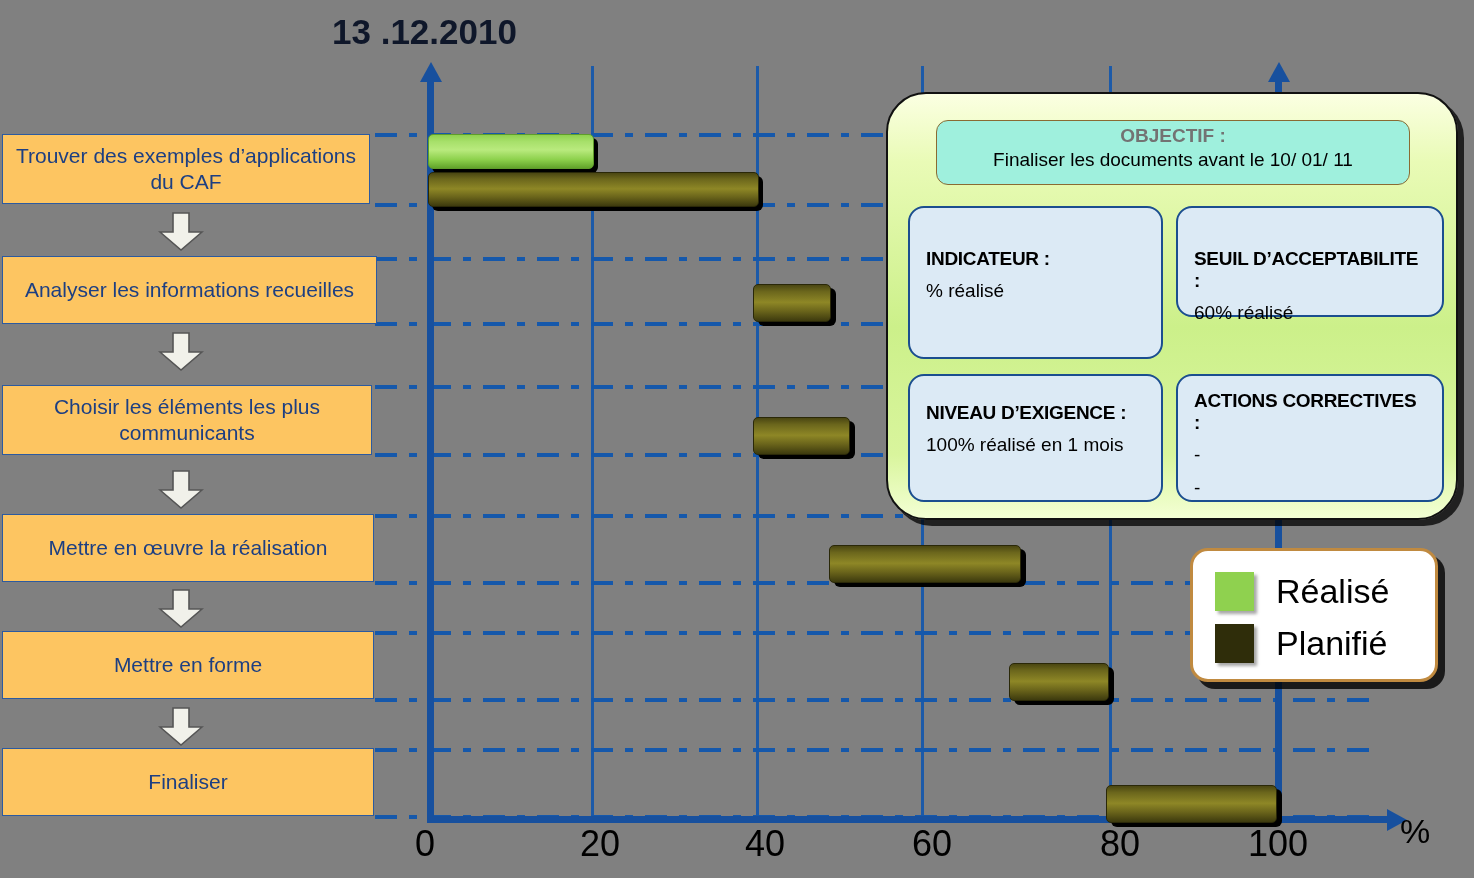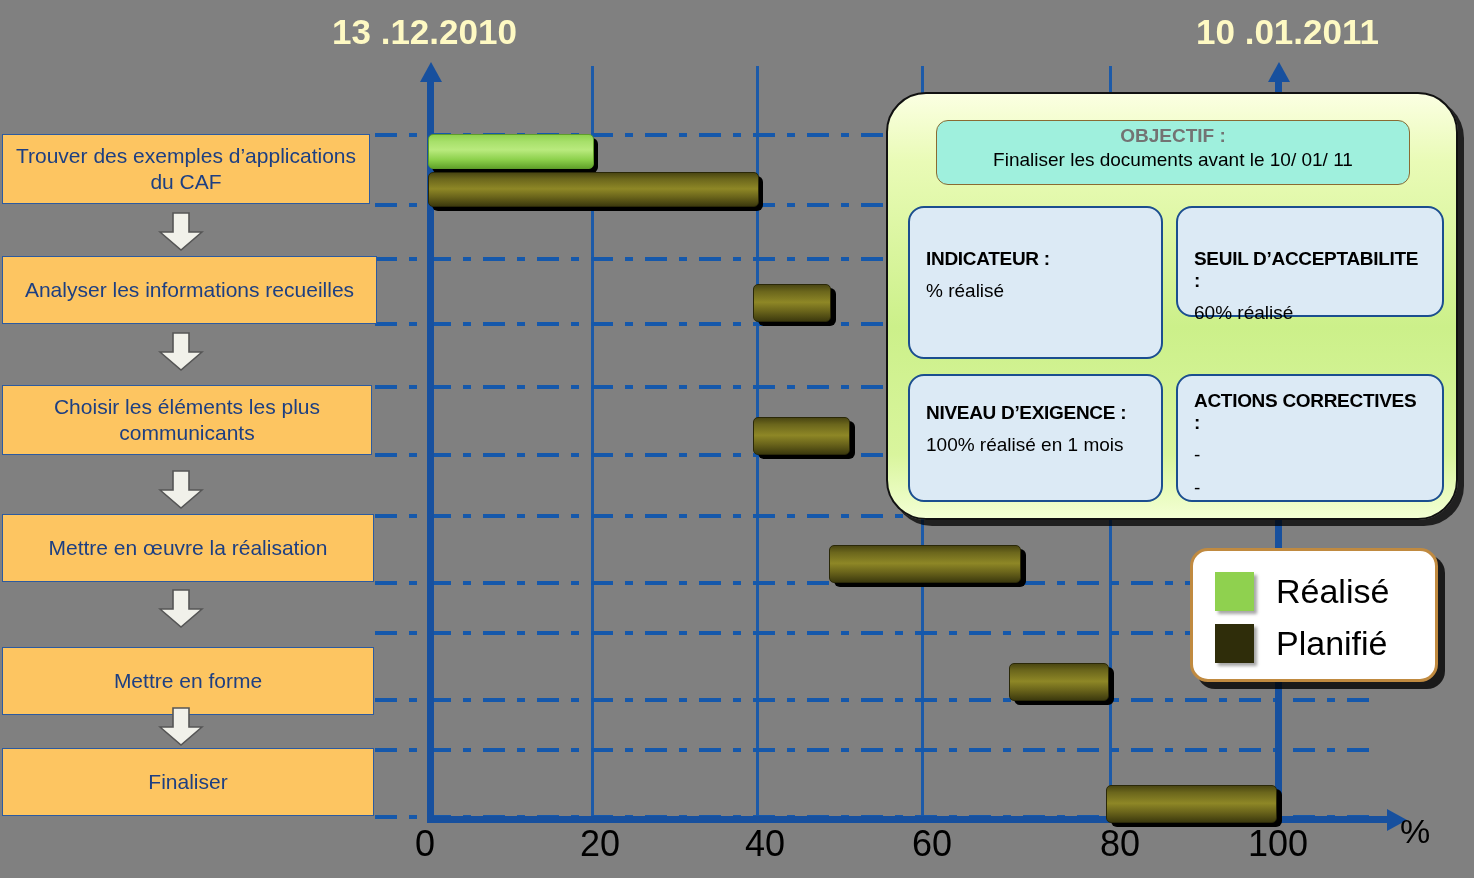--- a/index.html
+++ b/index.html
@@ -10,21 +10,21 @@
     overflow:hidden;
     position:relative;
   }
   #stage{position:absolute;left:0;top:0;width:1474px;height:878px;}
 
   
   .date-label{
     position:absolute;
     font-weight:bold;
     font-size:35px;
-    color:#fef9c3;
+    color:#0f172a;
     letter-spacing:0px;
     white-space:nowrap;
     font-family:"Liberation Sans",sans-serif;
   }
   #date-start{left:332px;top:12px;}
   #date-end{left:1196px;top:12px;}
 
   
   .axis-v{
     position:absolute;
@@ -194,21 +194,20 @@
     font-family:Liberation Sans, sans-serif;
     text-align:center;
   }
 </style>
 </head>
 <body>
 
 <div id="stage">
 
   <div class="date-label" id="date-start">13 .12.2010</div>
-  <div class="date-label" id="date-end">10 .01.2011</div>
 
   <div class="gridline" style="left:591px;top:66px;height:755px;"></div>
   <div class="gridline" style="left:756px;top:66px;height:755px;"></div>
   <div class="gridline" style="left:921px;top:66px;height:755px;"></div>
   <div class="gridline" style="left:1109px;top:66px;height:755px;"></div>
 
   <div class="dashline" style="left:375px;top:133px;width:1005px;"></div>
   <div class="dashline" style="left:375px;top:203px;width:1005px;"></div>
 
   <div class="dashline" style="left:375px;top:257px;width:1005px;"></div>
@@ -285,21 +284,21 @@
     <polygon points="15,1 31,1 31,20 44,20 23,38 2,20 15,20" fill="#f1f1ea" stroke="#555" stroke-width="1.6"></polygon>
   </svg>
 
   <div class="task-box" style="left:2px;top:514px;width:372px;height:68px;">
     <span>Mettre en œuvre la réalisation</span>
   </div>
   <svg class="task-arrow" style="left:158px;top:589px;" viewBox="0 0 46 40">
     <polygon points="15,1 31,1 31,20 44,20 23,38 2,20 15,20" fill="#f1f1ea" stroke="#555" stroke-width="1.6"></polygon>
   </svg>
 
-  <div class="task-box" style="left:2px;top:647px;width:372px;height:68px;">
+  <div class="task-box" style="left:2px;top:631px;width:372px;height:68px;">
     <span>Mettre en forme</span>
   </div>
   <svg class="task-arrow" style="left:158px;top:707px;" viewBox="0 0 46 40">
     <polygon points="15,1 31,1 31,20 44,20 23,38 2,20 15,20" fill="#f1f1ea" stroke="#555" stroke-width="1.6"></polygon>
   </svg>
 
   <div class="task-box" style="left:2px;top:748px;width:372px;height:68px;">
     <span>Finaliser</span>
   </div>
 

